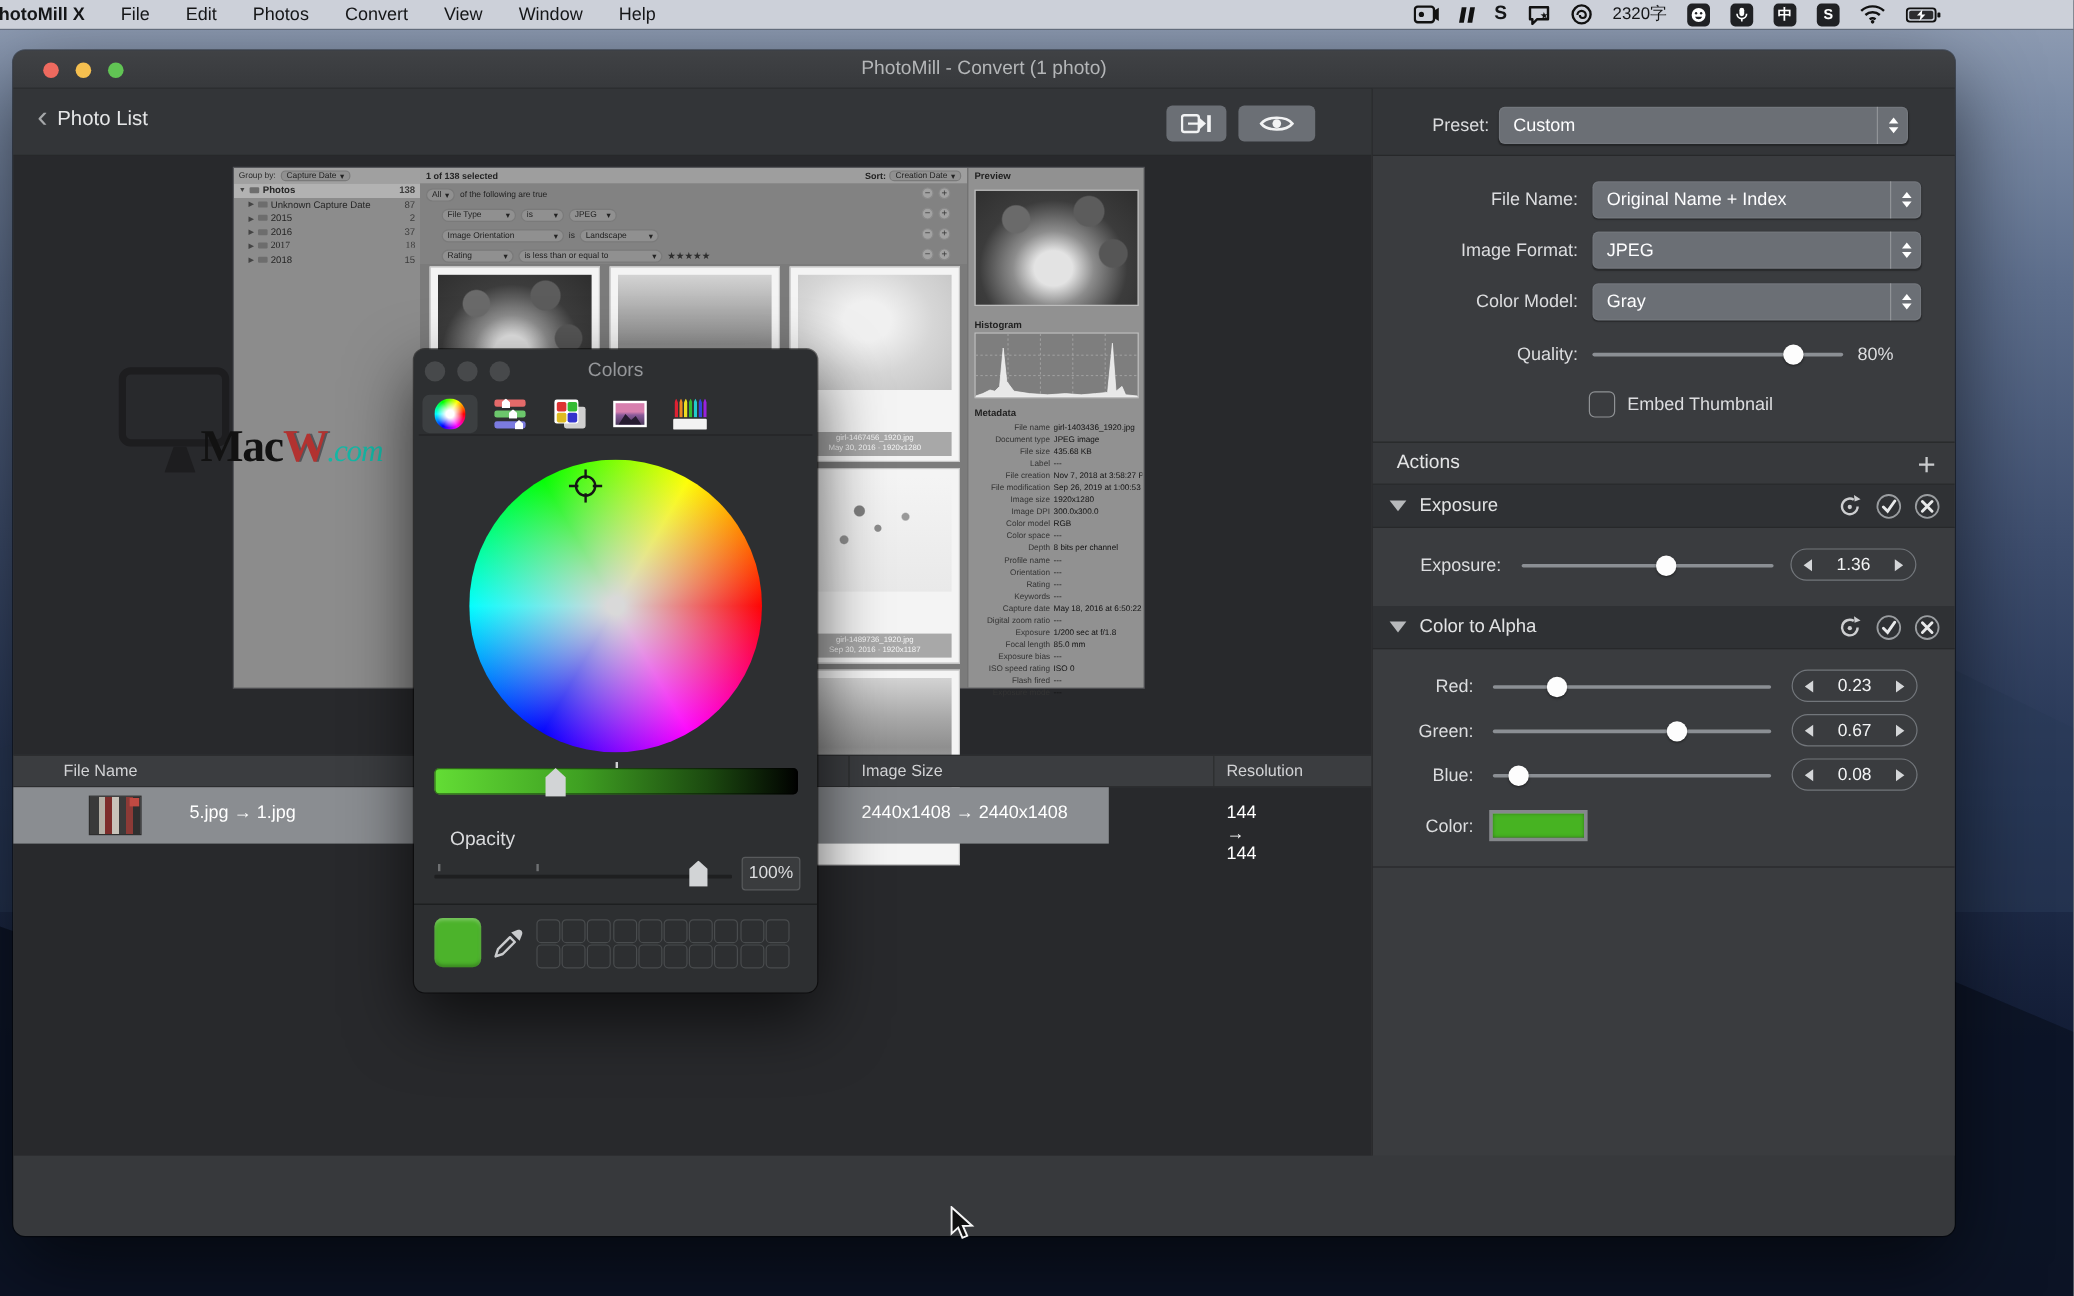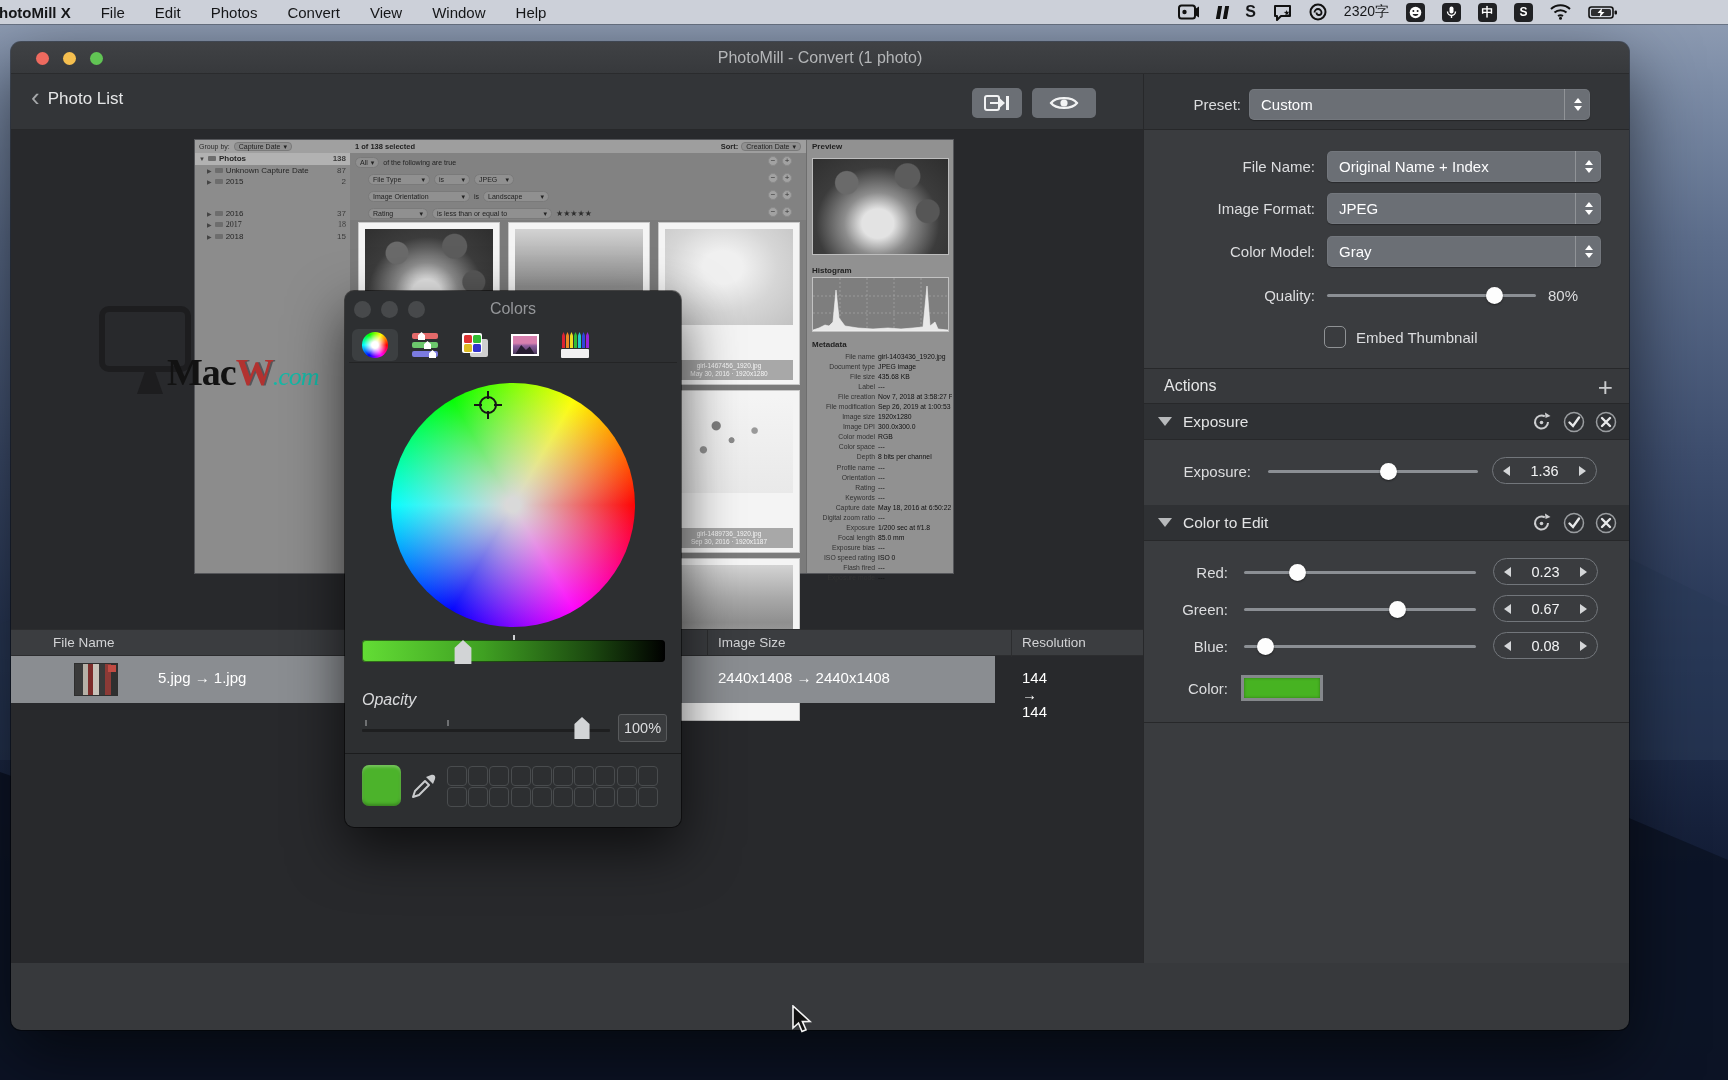--- a/index.html
+++ b/index.html
@@ -104,21 +104,21 @@
   .wm-stand { position:absolute; left:52px; top:74px; width:26px; height:22px; background:#1d1d1f; clip-path:polygon(30% 0,70% 0,100% 100%,0 100%); }
   .wm-text { position:absolute; left:82px; top:52px; font-family:"Liberation Serif",serif; font-size:38px; font-weight:bold; color:#121212; letter-spacing:-1px; }
   .wm-w { color:#b23230; text-shadow:2px 0 0 #55565a; }
   .wm-com { font-size:26px; font-style:italic; font-weight:normal; color:#14b8a6; }
 
   
   .flist-hdr { position:absolute; left:0; top:499px; width:1132px; height:27px; background:#3b3d40; border-top:1px solid #2c2d2f; border-bottom:1px solid #2c2d2f;
     color:#d2d3d5; font-size:13.5px; }
   .flist-hdr span { position:absolute; top:5px; }
   .col-sep { position:absolute; top:0; width:1px; height:27px; background:#2c2d2f; }
-  .flist-row { position:absolute; left:0; top:526px; width:984px; height:47px; background:#8a8d91; color:#ffffff; font-size:15px; }
+  .flist-row { position:absolute; left:0; top:526px; width:913px; height:47px; background:#8a8d91; color:#ffffff; font-size:15px; }
   .row-thumb { position:absolute; left:63px; top:7px; width:44px; height:33px; border:1px solid #2e2e2e; background:
       linear-gradient(90deg,#3a3a3a 0 18%, #b5b0a6 18% 30%, #7d2d2b 30% 44%, #c8c3ba 44% 58%, #3a3a3a 58% 72%, #8c3a36 72% 86%, #2f2f2f 86% 100%); }
   .row-thumb i { position:absolute; right:1px; top:1px; width:8px; height:7px; background:#c04a42; }
   .flist-row span { position:absolute; top:13px; }
 
   
   .bottom-bar { position:absolute; left:0; top:921px; width:1618px; height:67px; background:#46484b; border-top:1px solid #2a2b2d; }
   .start-btn { position:absolute; left:717px; top:6px; width:180px; height:50px; border-radius:6px;
     background:linear-gradient(180deg,#4576ad,#3a6399); color:#fff; font-size:19px; font-weight:bold;
     display:flex; align-items:center; justify-content:center; box-shadow:inset 0 0 0 1px rgba(0,0,0,.25); }
@@ -193,21 +193,21 @@
     background:radial-gradient(circle, #d9d9d9 0 4%, rgba(217,217,217,.85) 14%, rgba(217,217,217,0) 72%),
       conic-gradient(from 90deg,#f00,#f0f,#00f,#0ff,#0f0,#ff0,#f00); }
   .xhair { position:absolute; left:129px; top:100px; }
 
   .bright { position:absolute; left:17px; top:349px; width:303px; height:22px; border-radius:4px;
     background:linear-gradient(90deg,#63dd35 0%,#3fa022 40%,#1c4a10 75%,#000 100%); box-shadow:inset 0 0 0 1px rgba(0,0,0,.5); }
   .bright-tick { position:absolute; left:168px; top:344px; width:1.5px; height:6px; background:#cfd1d3; }
   .pknob { position:absolute; width:20px; height:24px; background:#d2d4d6; clip-path:polygon(50% 0,92% 32%,92% 100%,8% 100%,8% 32%);
     box-shadow:0 1px 2px rgba(0,0,0,.4); }
 
-  .opacity-label { position:absolute; left:17px; top:400px; color:#d9dadc; font-size:16px;font-style:italic; }
+  .opacity-label { position:absolute; left:30px; top:400px; color:#d9dadc; font-size:16px; }
   .otrack { position:absolute; left:17px; top:438px; width:248px; height:2.5px; background:#1e1f20; border-radius:1px; }
   .otick { position:absolute; top:429px; width:1.5px; height:6px; background:#6e7072; }
   .oval { position:absolute; left:273px; top:423px; width:49px; height:28px; background:#3a3c3e; border:1px solid #585a5c; border-radius:3px;
     color:#dcdddf; font-size:14.5px; display:flex; align-items:center; justify-content:center; }
   .cp-div { position:absolute; left:0; top:462px; width:100%; height:1px; background:#1b1c1d; }
 
   .cur-swatch { position:absolute; left:17px; top:474px; width:39px; height:41px; border-radius:7px; background:#4cb32b;
     box-shadow:inset 0 2px 3px rgba(255,255,255,.25), inset 0 -2px 3px rgba(0,0,0,.25); }
   .grid { position:absolute; left:102px; top:475px; display:grid; grid-template-columns:repeat(10,20px); grid-template-rows:20px 20px; gap:1.2px; }
   .grid i { border:1.5px solid #494c4e; border-radius:4px; }
@@ -350,21 +350,21 @@
                 <i class="fold"></i>
                 <span>Unknown Capture Date</span>
                 <span class="cnt">87</span>
               </div>
             <div class="tree-row" style="padding-left:12px;">
                 <span class="tri">▶</span>
                 <i class="fold"></i>
                 <span>2015</span>
                 <span class="cnt">2</span>
               </div>
-            <div class="tree-row" style="padding-left:12px;margin-top:20px;">
+            <div class="tree-row" style="padding-left:12px;">
                 <span class="tri">▶</span>
                 <i class="fold"></i>
                 <span>2016</span>
                 <span class="cnt">37</span>
               </div>
             <div class="tree-row" style="padding-left:12px;font-family:Liberation Serif, serif;">
                 <span class="tri">▶</span>
                 <i class="fold"></i>
                 <span>2017</span>
                 <span class="cnt">18</span>
@@ -707,21 +707,21 @@
           <div class="knob" style="left:57%;"></div>
       </div>
       <div class="stepper" style="left:348px;top:383px;">
         <i class="arrL"></i>
         <span>1.36</span>
         <i class="arrR"></i>
       </div>
 
       <div class="act-hdr" style="top:431px;">
         <i class="disc"></i>
-        <span class="act-title">Color to Edit</span>
+        <span class="act-title">Color to Alpha</span>
         <span class="hdr-ics">
           <svg width="22" height="22" viewBox="0 0 22 22">
               <path d="M17 11 a6.5 6.5 0 1 1 -3.2-5.6" fill="none" stroke="#cdced0" stroke-width="2"></path>
               <path d="M14 1.5 L14.5 7 L19.5 5 Z" fill="#cdced0"></path>
               <circle cx="10.5" cy="11.5" r="1.8" fill="#cdced0"></circle>
             </svg>
           <svg width="22" height="22" viewBox="0 0 22 22">
               <circle cx="11" cy="11" r="9.5" fill="none" stroke="#9a9da0" stroke-width="1.5"></circle>
               <path d="M6.5 11.5 L10 15 L16 6.5" fill="none" stroke="#e8e9ea" stroke-width="2.4" stroke-linecap="round"></path>
             </svg>

